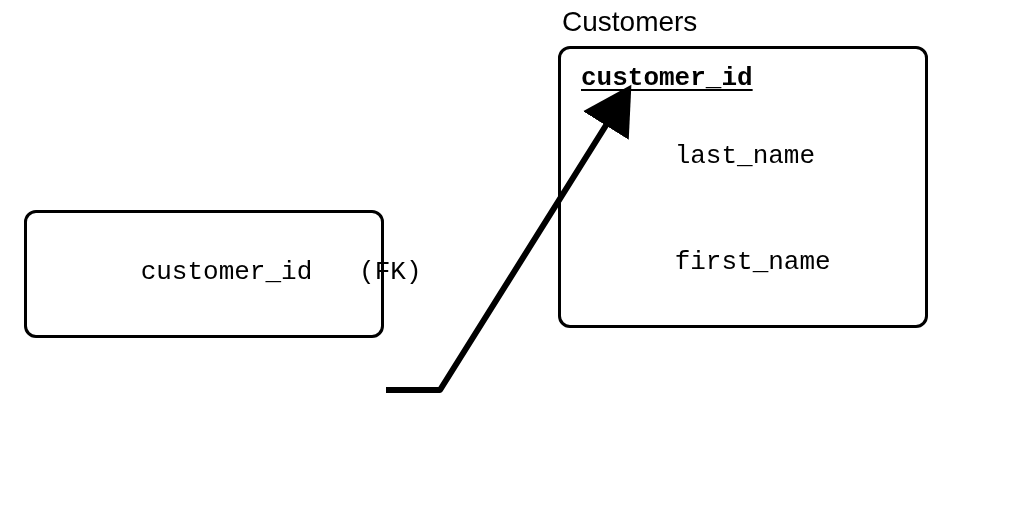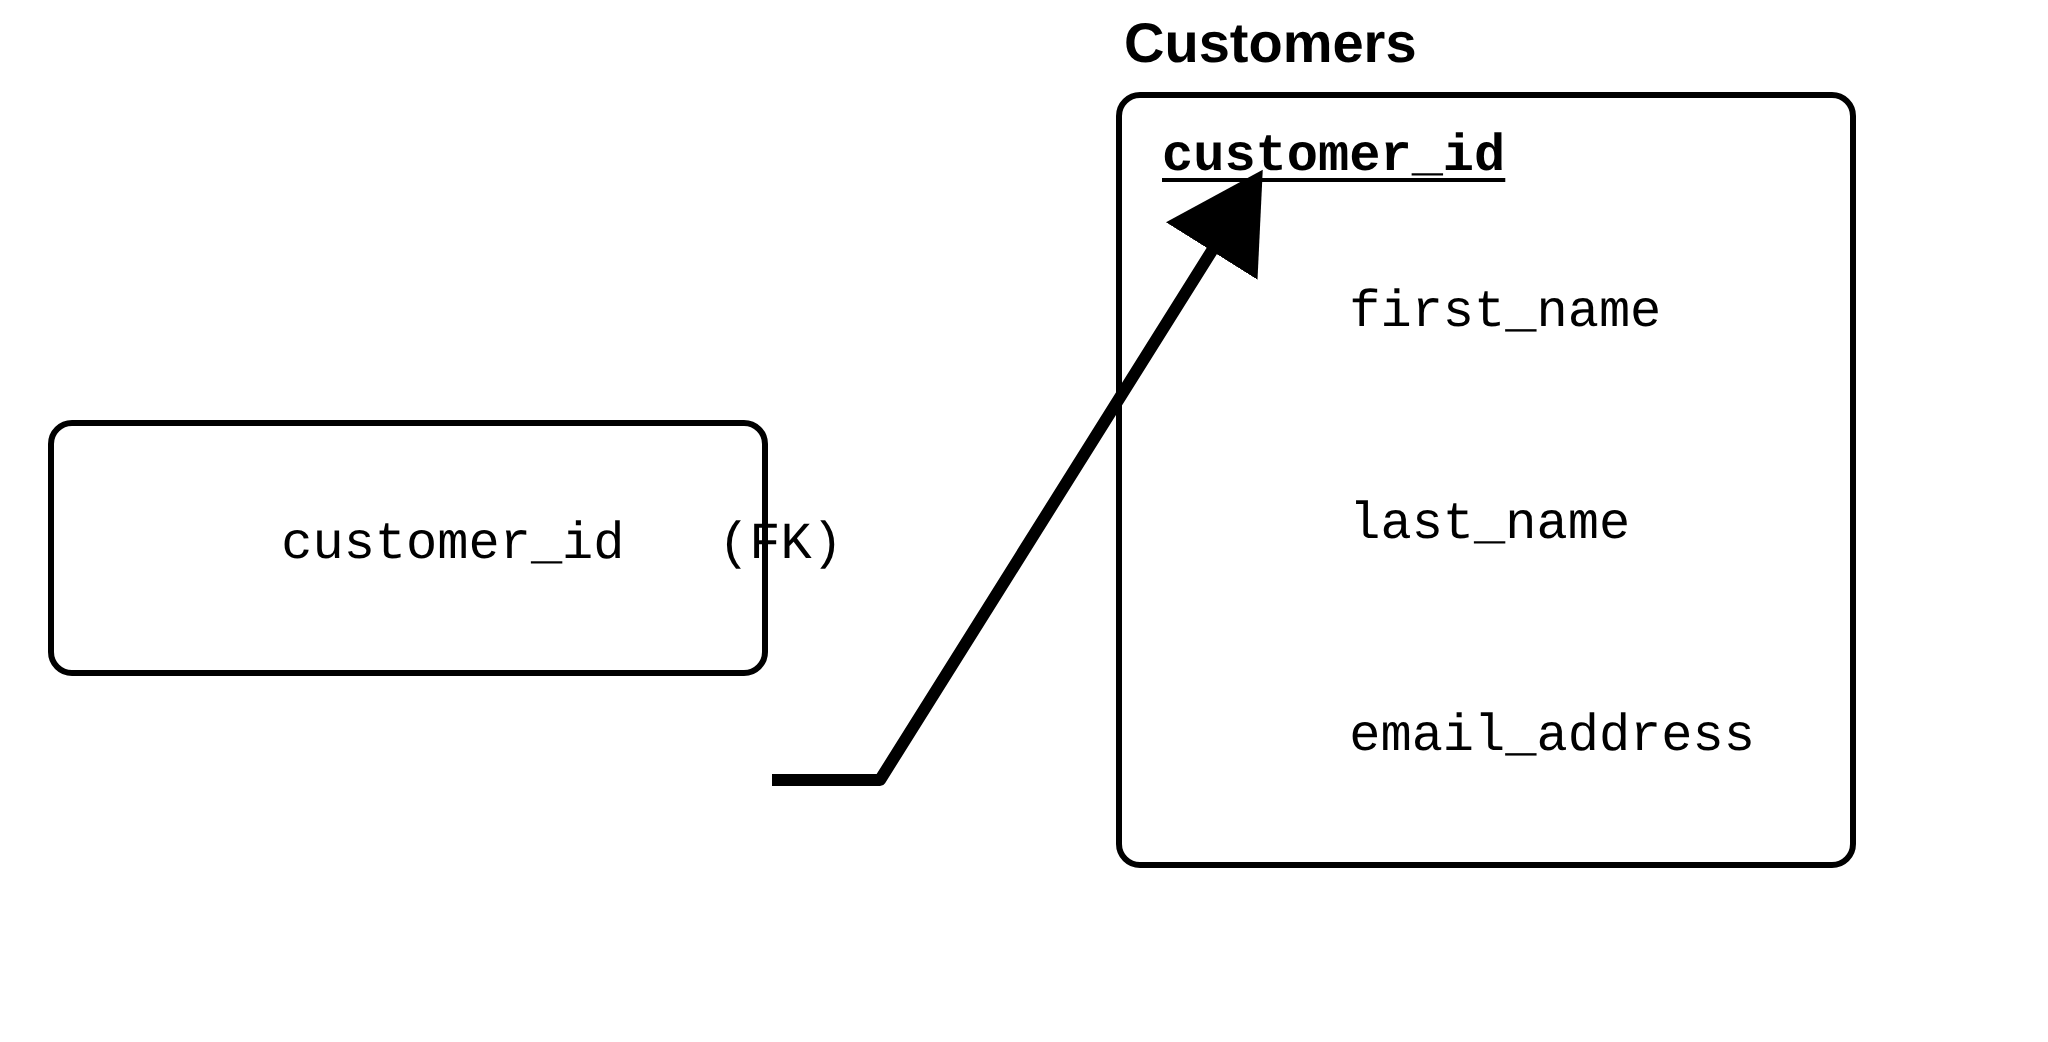--- a/index.html
+++ b/index.html
@@ -9,21 +9,21 @@
       background: #ffffff;
       position: relative;
       font-family: "Courier New", Courier, monospace;
     }
     .entity {
       position: absolute;
     }
     .entity-title {
       font-family: -apple-system, "Segoe UI", Arial, sans-serif;
       font-size: 28px;
-      font-weight: 700;
+      font-weight: 400;
       margin-bottom: 8px;
       padding-left: 4px;
     }
     .entity-box {
       border: 3px solid #000;
       border-radius: 12px;
       padding: 14px 20px 18px 20px;
       background: #fff;
     }
     .pk {
@@ -69,27 +69,24 @@
     </div>
     
   </div>
 </div>
 
 <div class="entity" id="customers-entity">
   <div class="entity-title">Customers</div>
   <div class="entity-box">
     <div class="pk">customer_id</div>
     <div class="attr">
-      <span>first_name</span>
-    </div>
-    <div class="attr">
       <span>last_name</span>
     </div>
     <div class="attr">
-      <span>email_address</span>
+      <span>first_name</span>
     </div>
   </div>
 </div>
 
 <svg class="arrow-layer" viewBox="0 0 1024 521">
   <defs>
     <marker id="arrowhead" markerWidth="9" markerHeight="9" refX="6" refY="4.5" orient="auto" markerUnits="strokeWidth">
       <path d="M0,0 L8,4.5 L0,9 Z" fill="#000"></path>
     </marker>
   </defs>

